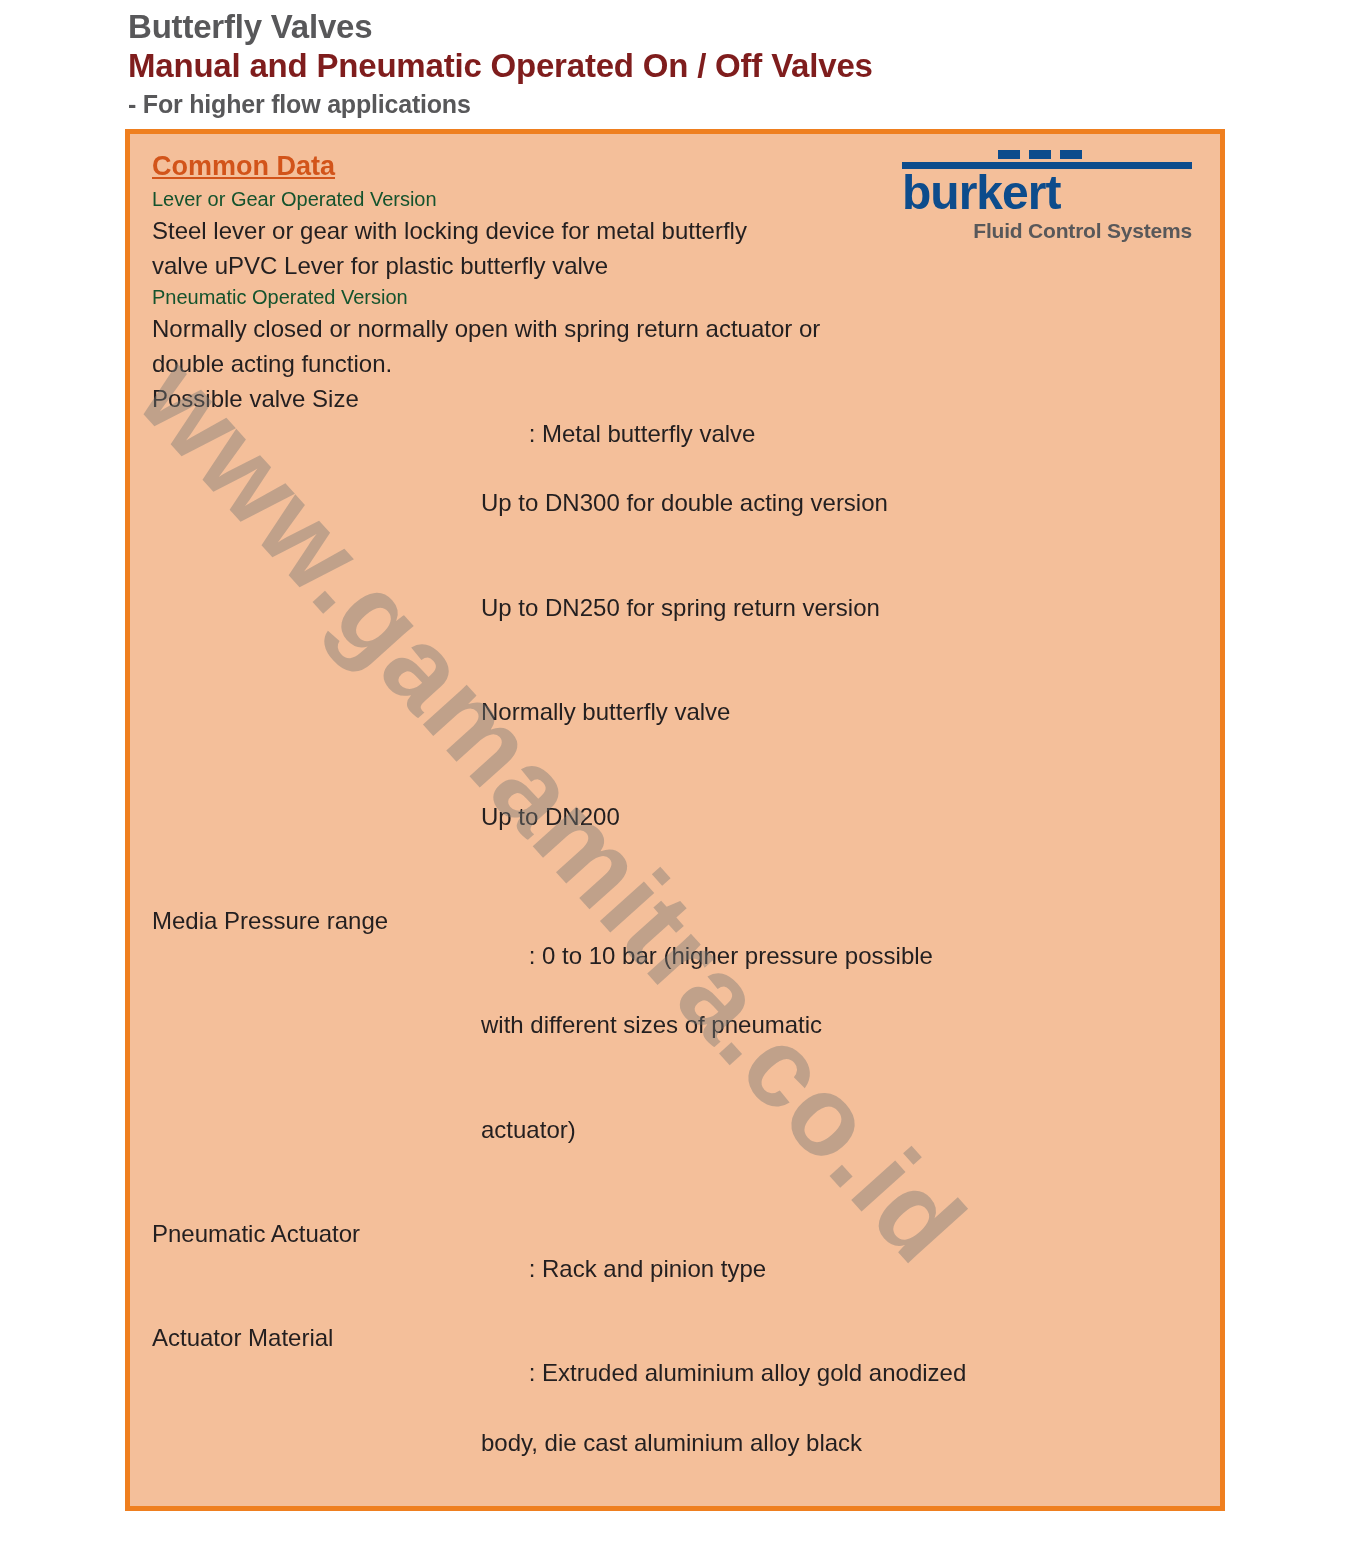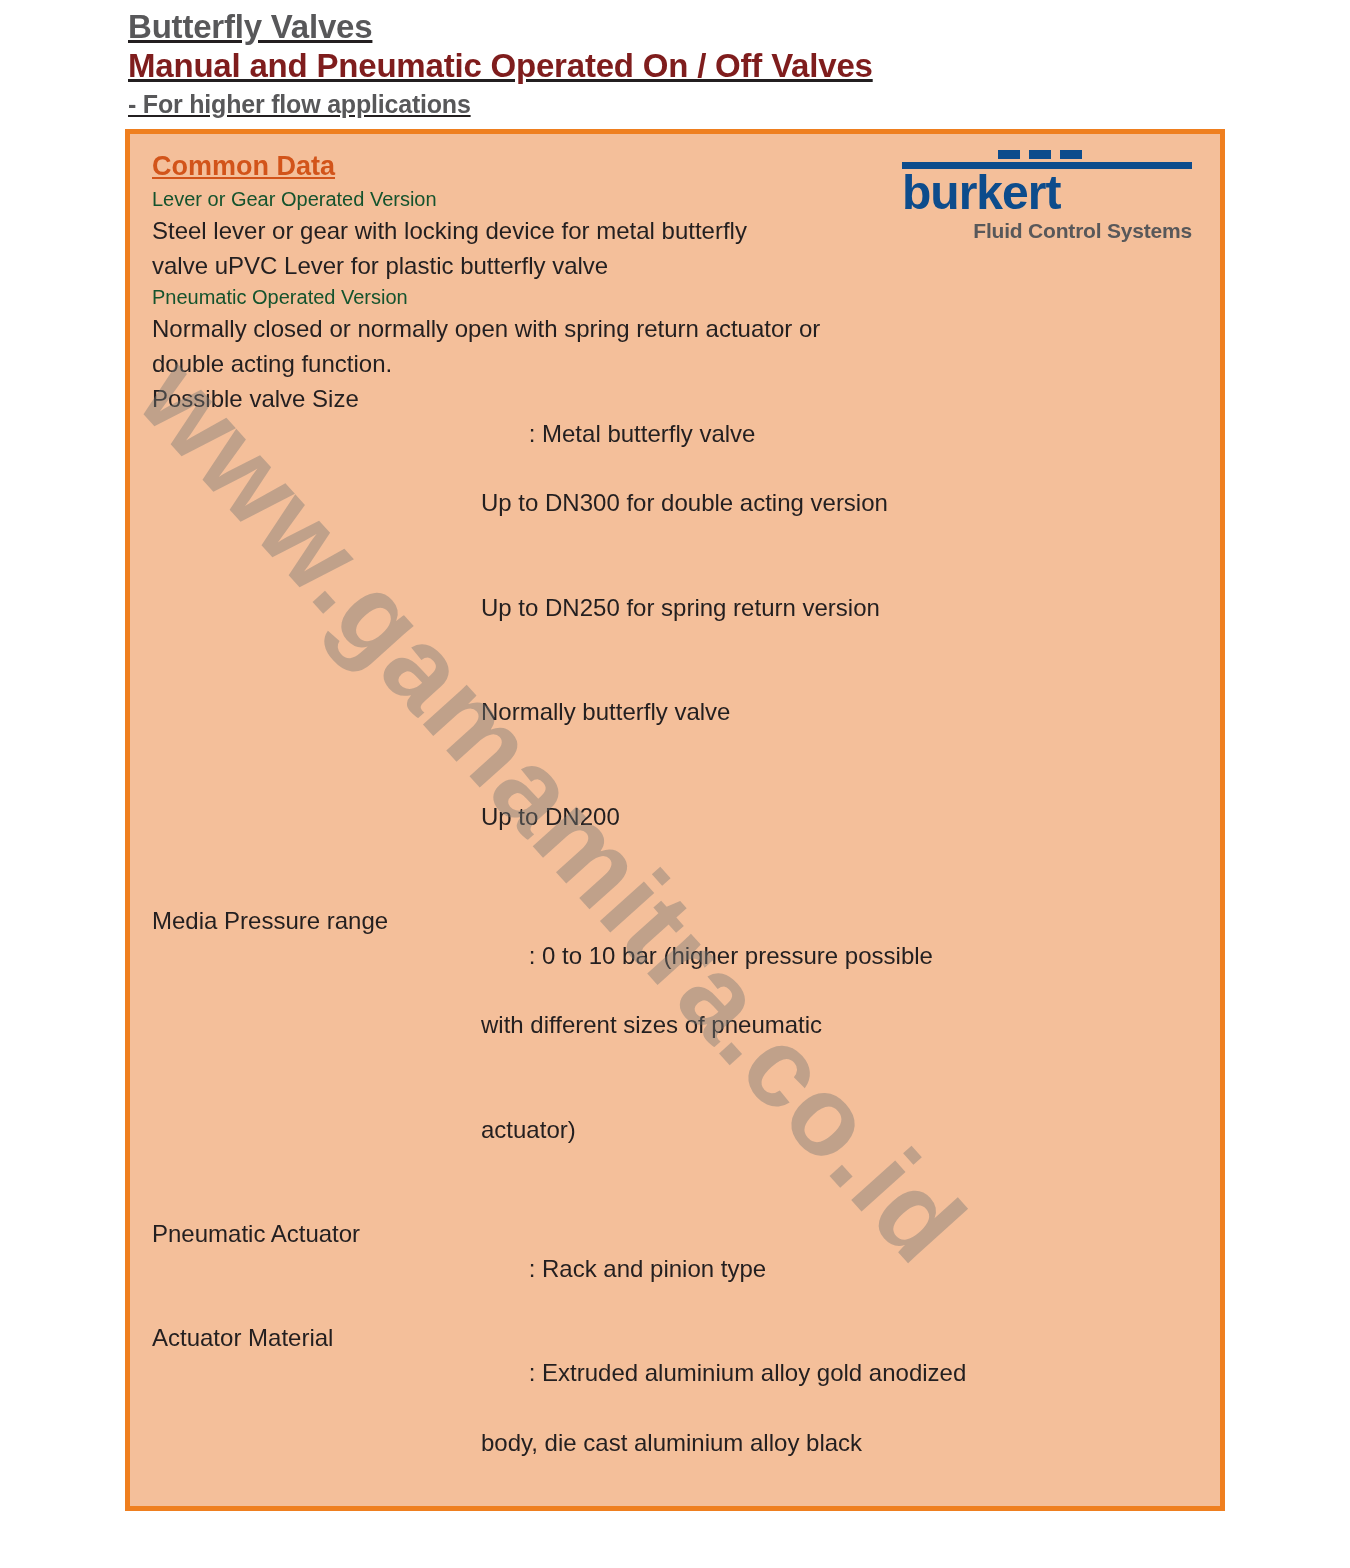--- a/index.html
+++ b/index.html
@@ -18,21 +18,20 @@
 
   .page {
     position: relative;
     width: 1350px;
     height: 1568px;
   }
 
   
   .header {
     padding: 8px 0 0 128px;
-    text-decoration: underline;
   }
   .header .title-1 {
     font-size: 33px;
     font-weight: bold;
     color: #58585a;
     line-height: 1.18;
     letter-spacing: -0.2px;
   }
   .header .title-2 {
     font-size: 33px;

